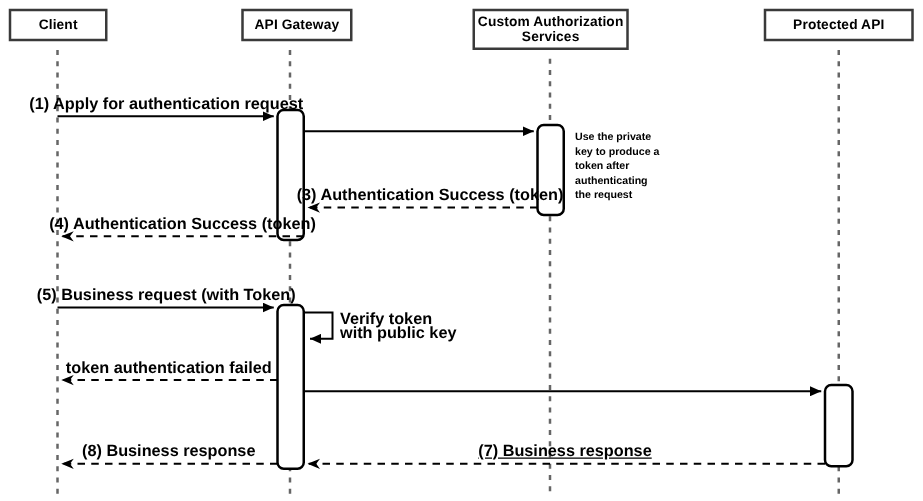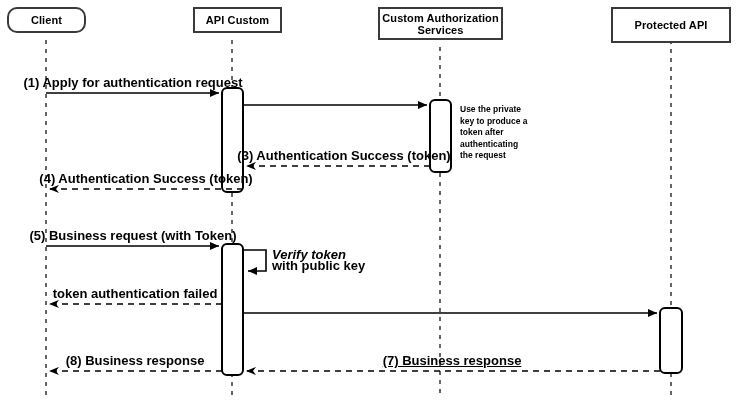--- a/index.html
+++ b/index.html
@@ -94,47 +94,47 @@
       <line x1="243" y1="189" x2="49" y2="189" stroke-dasharray="6,5" marker-end="url(#arrow-open)"></line>
       <line x1="46" y1="246" x2="219" y2="246" marker-end="url(#arrow-solid)"></line>
       <path d="M243,250 L266,250 L266,271 L248,271" marker-end="url(#arrow-solid)"></path>
       <line x1="222" y1="304" x2="49" y2="304" stroke-dasharray="6,5" marker-end="url(#arrow-open)"></line>
       <line x1="243" y1="313" x2="657" y2="313" marker-end="url(#arrow-solid)"></line>
       <line x1="660" y1="371" x2="246" y2="371" stroke-dasharray="6,5" marker-end="url(#arrow-open)"></line>
       <line x1="222" y1="371" x2="49" y2="371" stroke-dasharray="6,5" marker-end="url(#arrow-open)"></line>
     </g>
   </svg>
 
-  <div class="lane-box" style="left:7px; top:7px; width:79px; height:26px;border-radius:10px;">
+  <div class="lane-box" style="left:7px; top:7px; width:79px; height:26px;">
     <span>Client</span>
   </div>
 
   <div class="lane-box" style="left:193px; top:7px; width:89px; height:26px;">
-    <span>API Custom</span>
+    <span>API Gateway</span>
   </div>
 
   <div class="lane-box" style="left:378px; top:7px; width:125px; height:33px; flex-direction:column;">
     <span>Custom Authorization</span>
     <span>Services</span>
   </div>
 
-  <div class="lane-box" style="left:611px; top:7px; width:120px; height:36px;">
+  <div class="lane-box" style="left:611px; top:7px; width:120px; height:26px;">
     <span>Protected API</span>
   </div>
 
   <div class="msg-label center" style="left:133px; top:78px;">(1) Apply for authentication request</div>
 
 
   <div class="msg-label center" style="left:338px; top:151px;padding-left:12px;">(3) Authentication Success (token)</div>
 
   <div class="msg-label center" style="left:146px; top:174px;">(4) Authentication Success (token)</div>
 
   <div class="msg-label center" style="left:133px; top:231px;">(5) Business request (with Token)</div>
 
-  <div class="msg-label" style="left:272px; top:250px;font-style:italic;">Verify token</div>
+  <div class="msg-label" style="left:272px; top:250px;">Verify token</div>
   <div class="msg-label" style="left:272px; top:261px;">with public key</div>
 
   <div class="msg-label center" style="left:135px; top:289px;">token authentication failed</div>
 
 
   <div class="msg-label center" style="left:452px; top:356px;text-decoration:underline;">(7) Business response</div>
 
   <div class="msg-label center" style="left:135px; top:356px;">(8) Business response</div>
 
   <div class="note-text" style="left:460px; top:104px; width:80px;">Use the private

